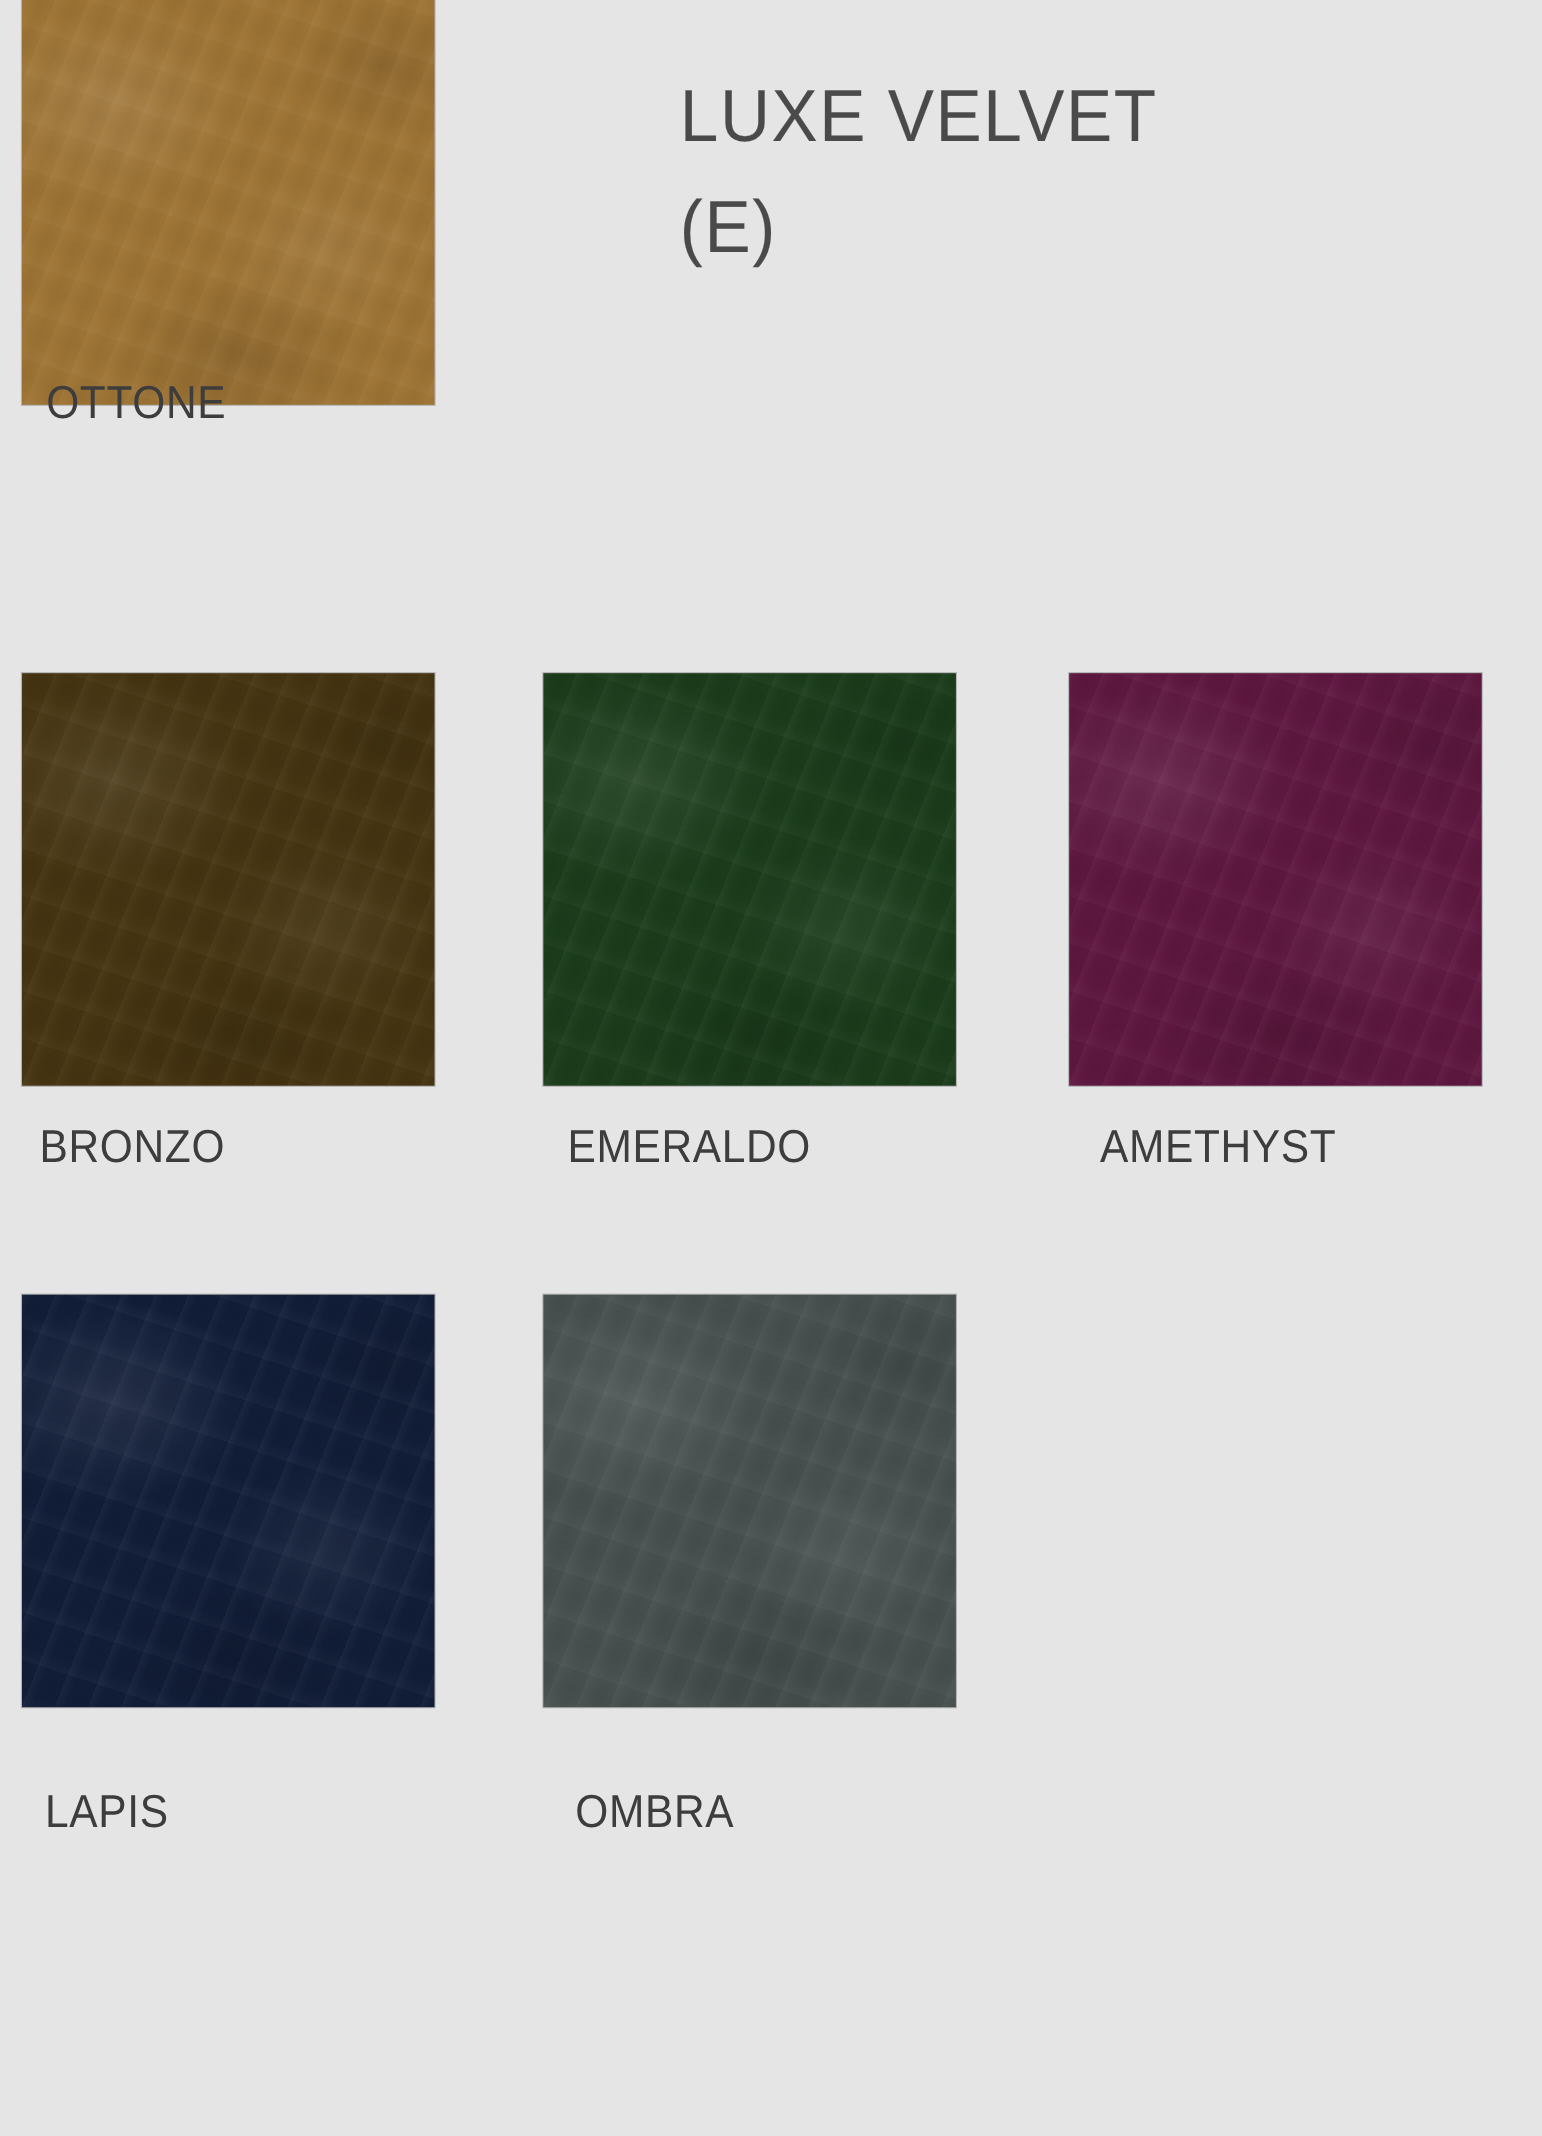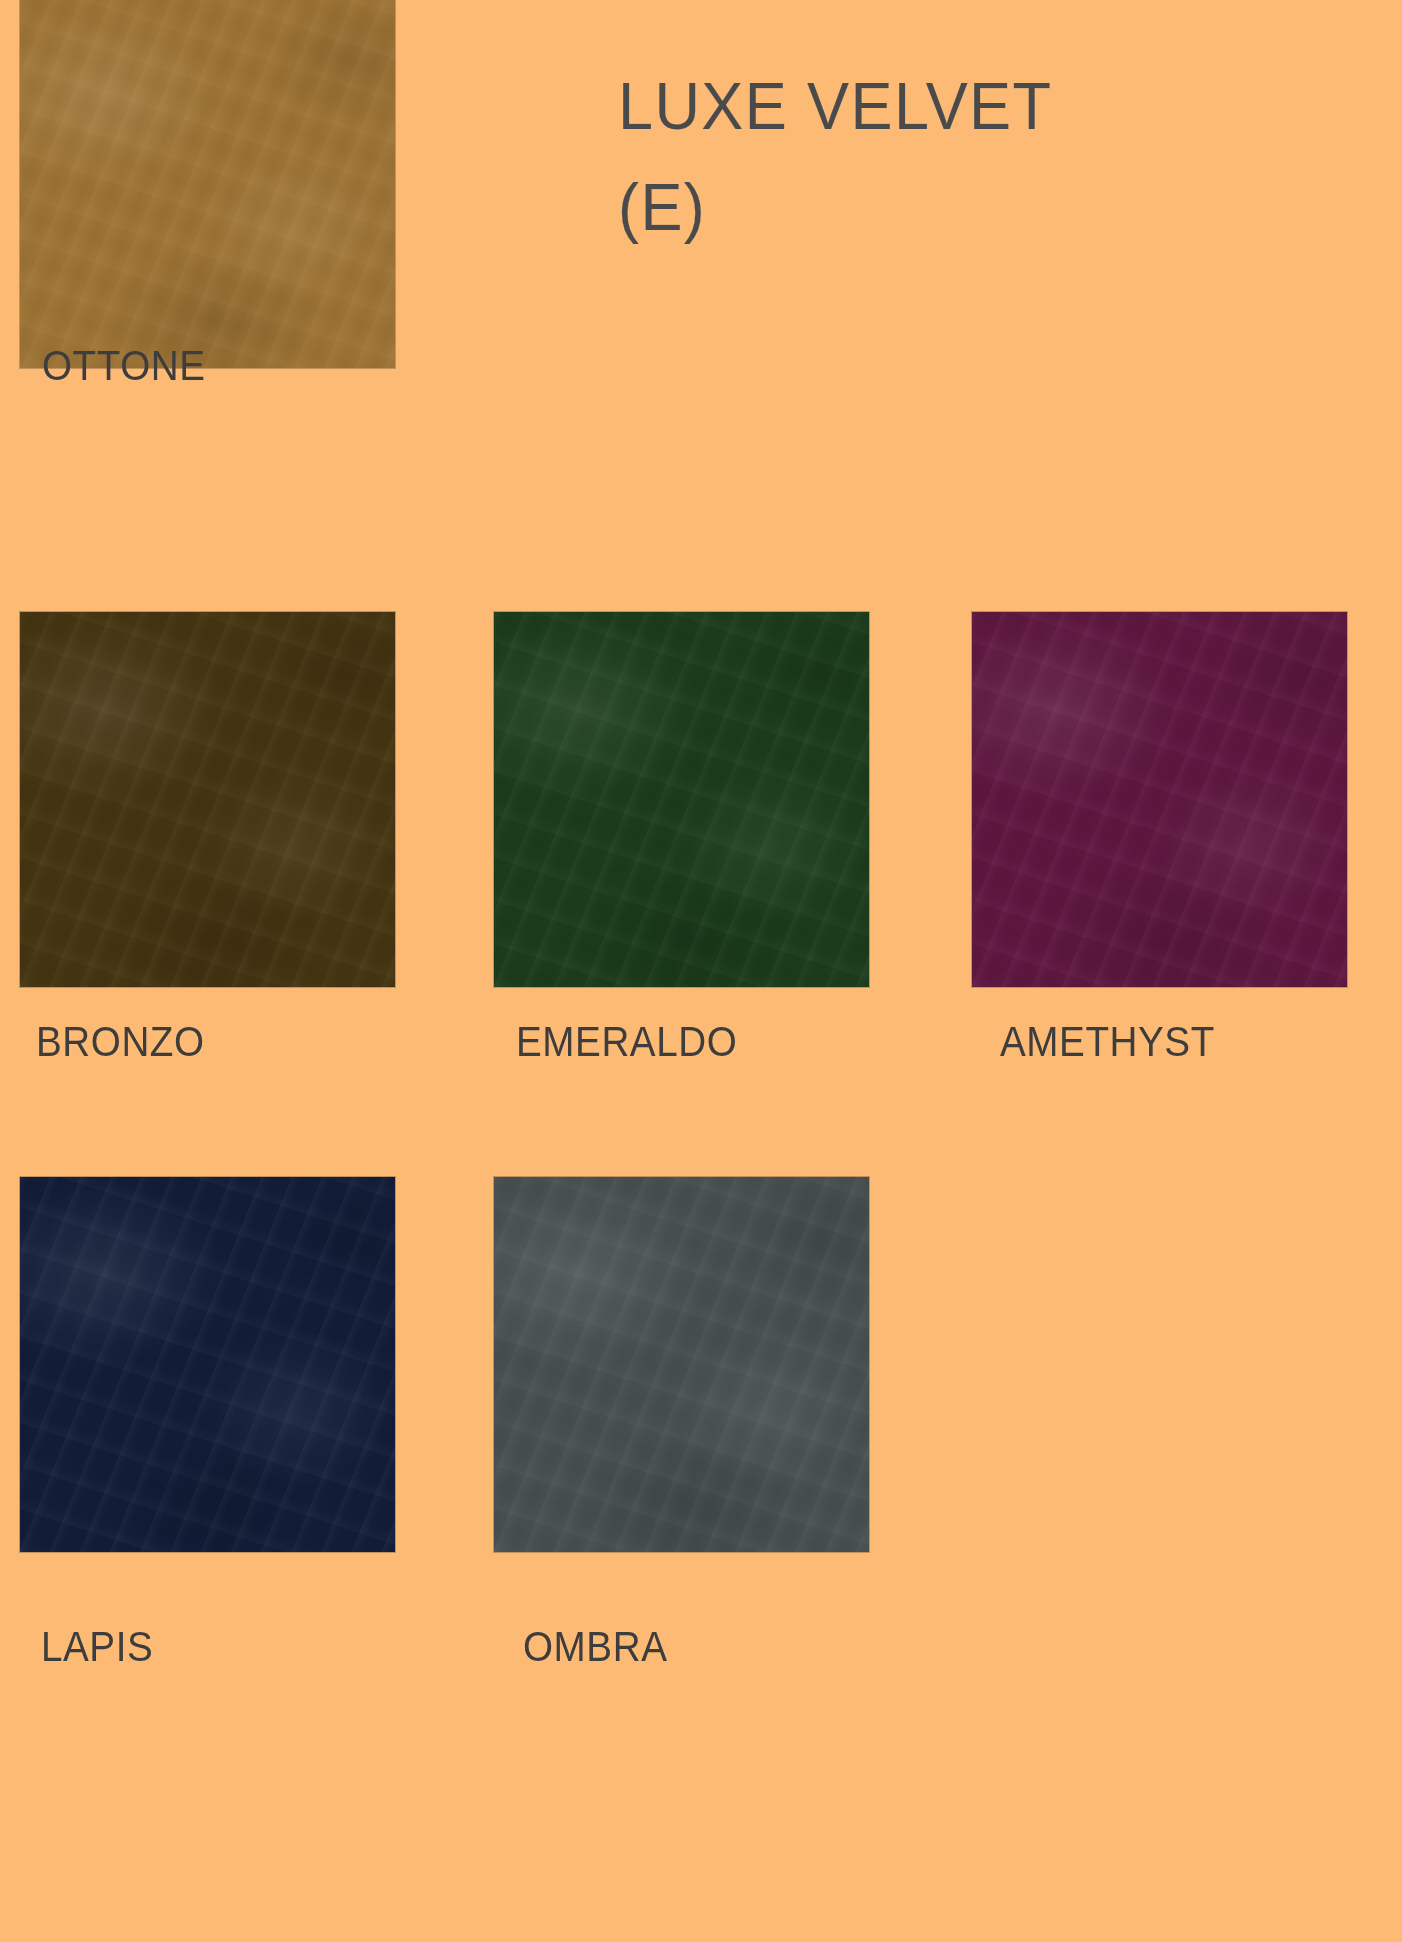--- a/index.html
+++ b/index.html
@@ -10,21 +10,21 @@
   }
 
   body {
     font-family: "Liberation Sans", sans-serif;
   }
 
   .page {
     position: relative;
     width: 1402px;
     height: 1942px;
-    background: #fdba74;
+    background: #e5e5e5;
     overflow: hidden;
   }
 
   
   .title-block {
     position: absolute;
     left: 618px;
     top: 55px;
     width: 560px;
   }

